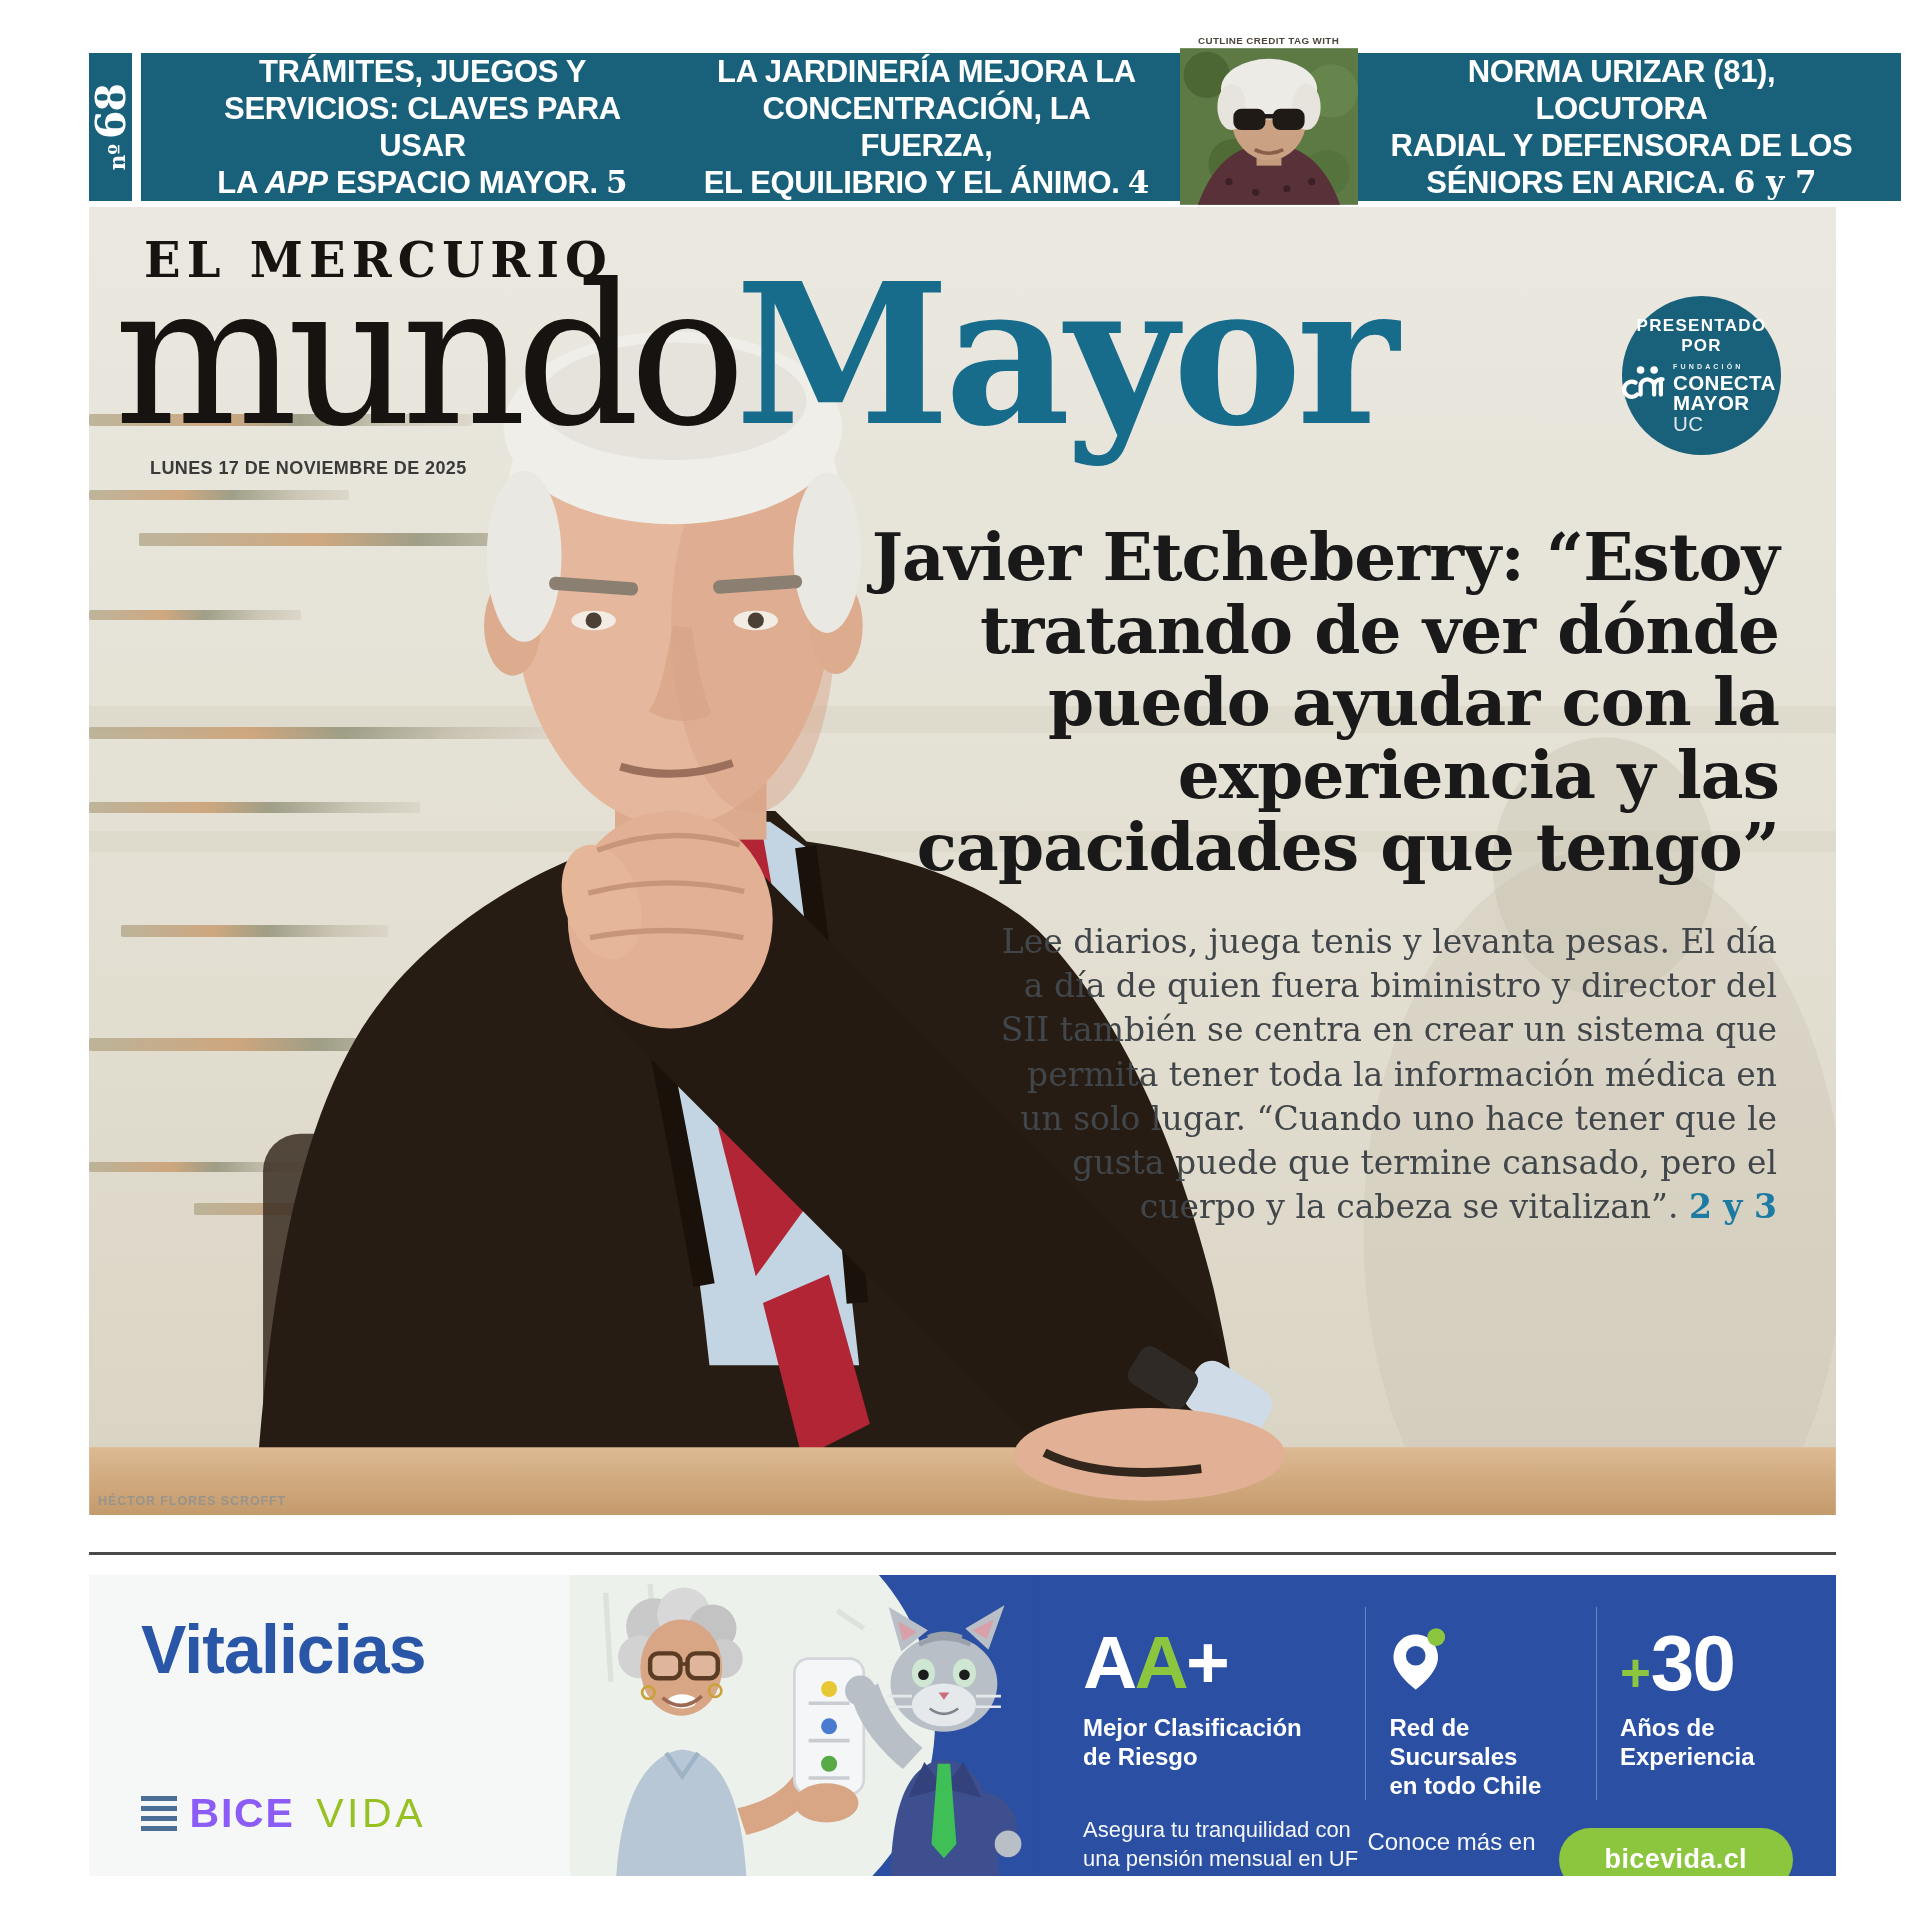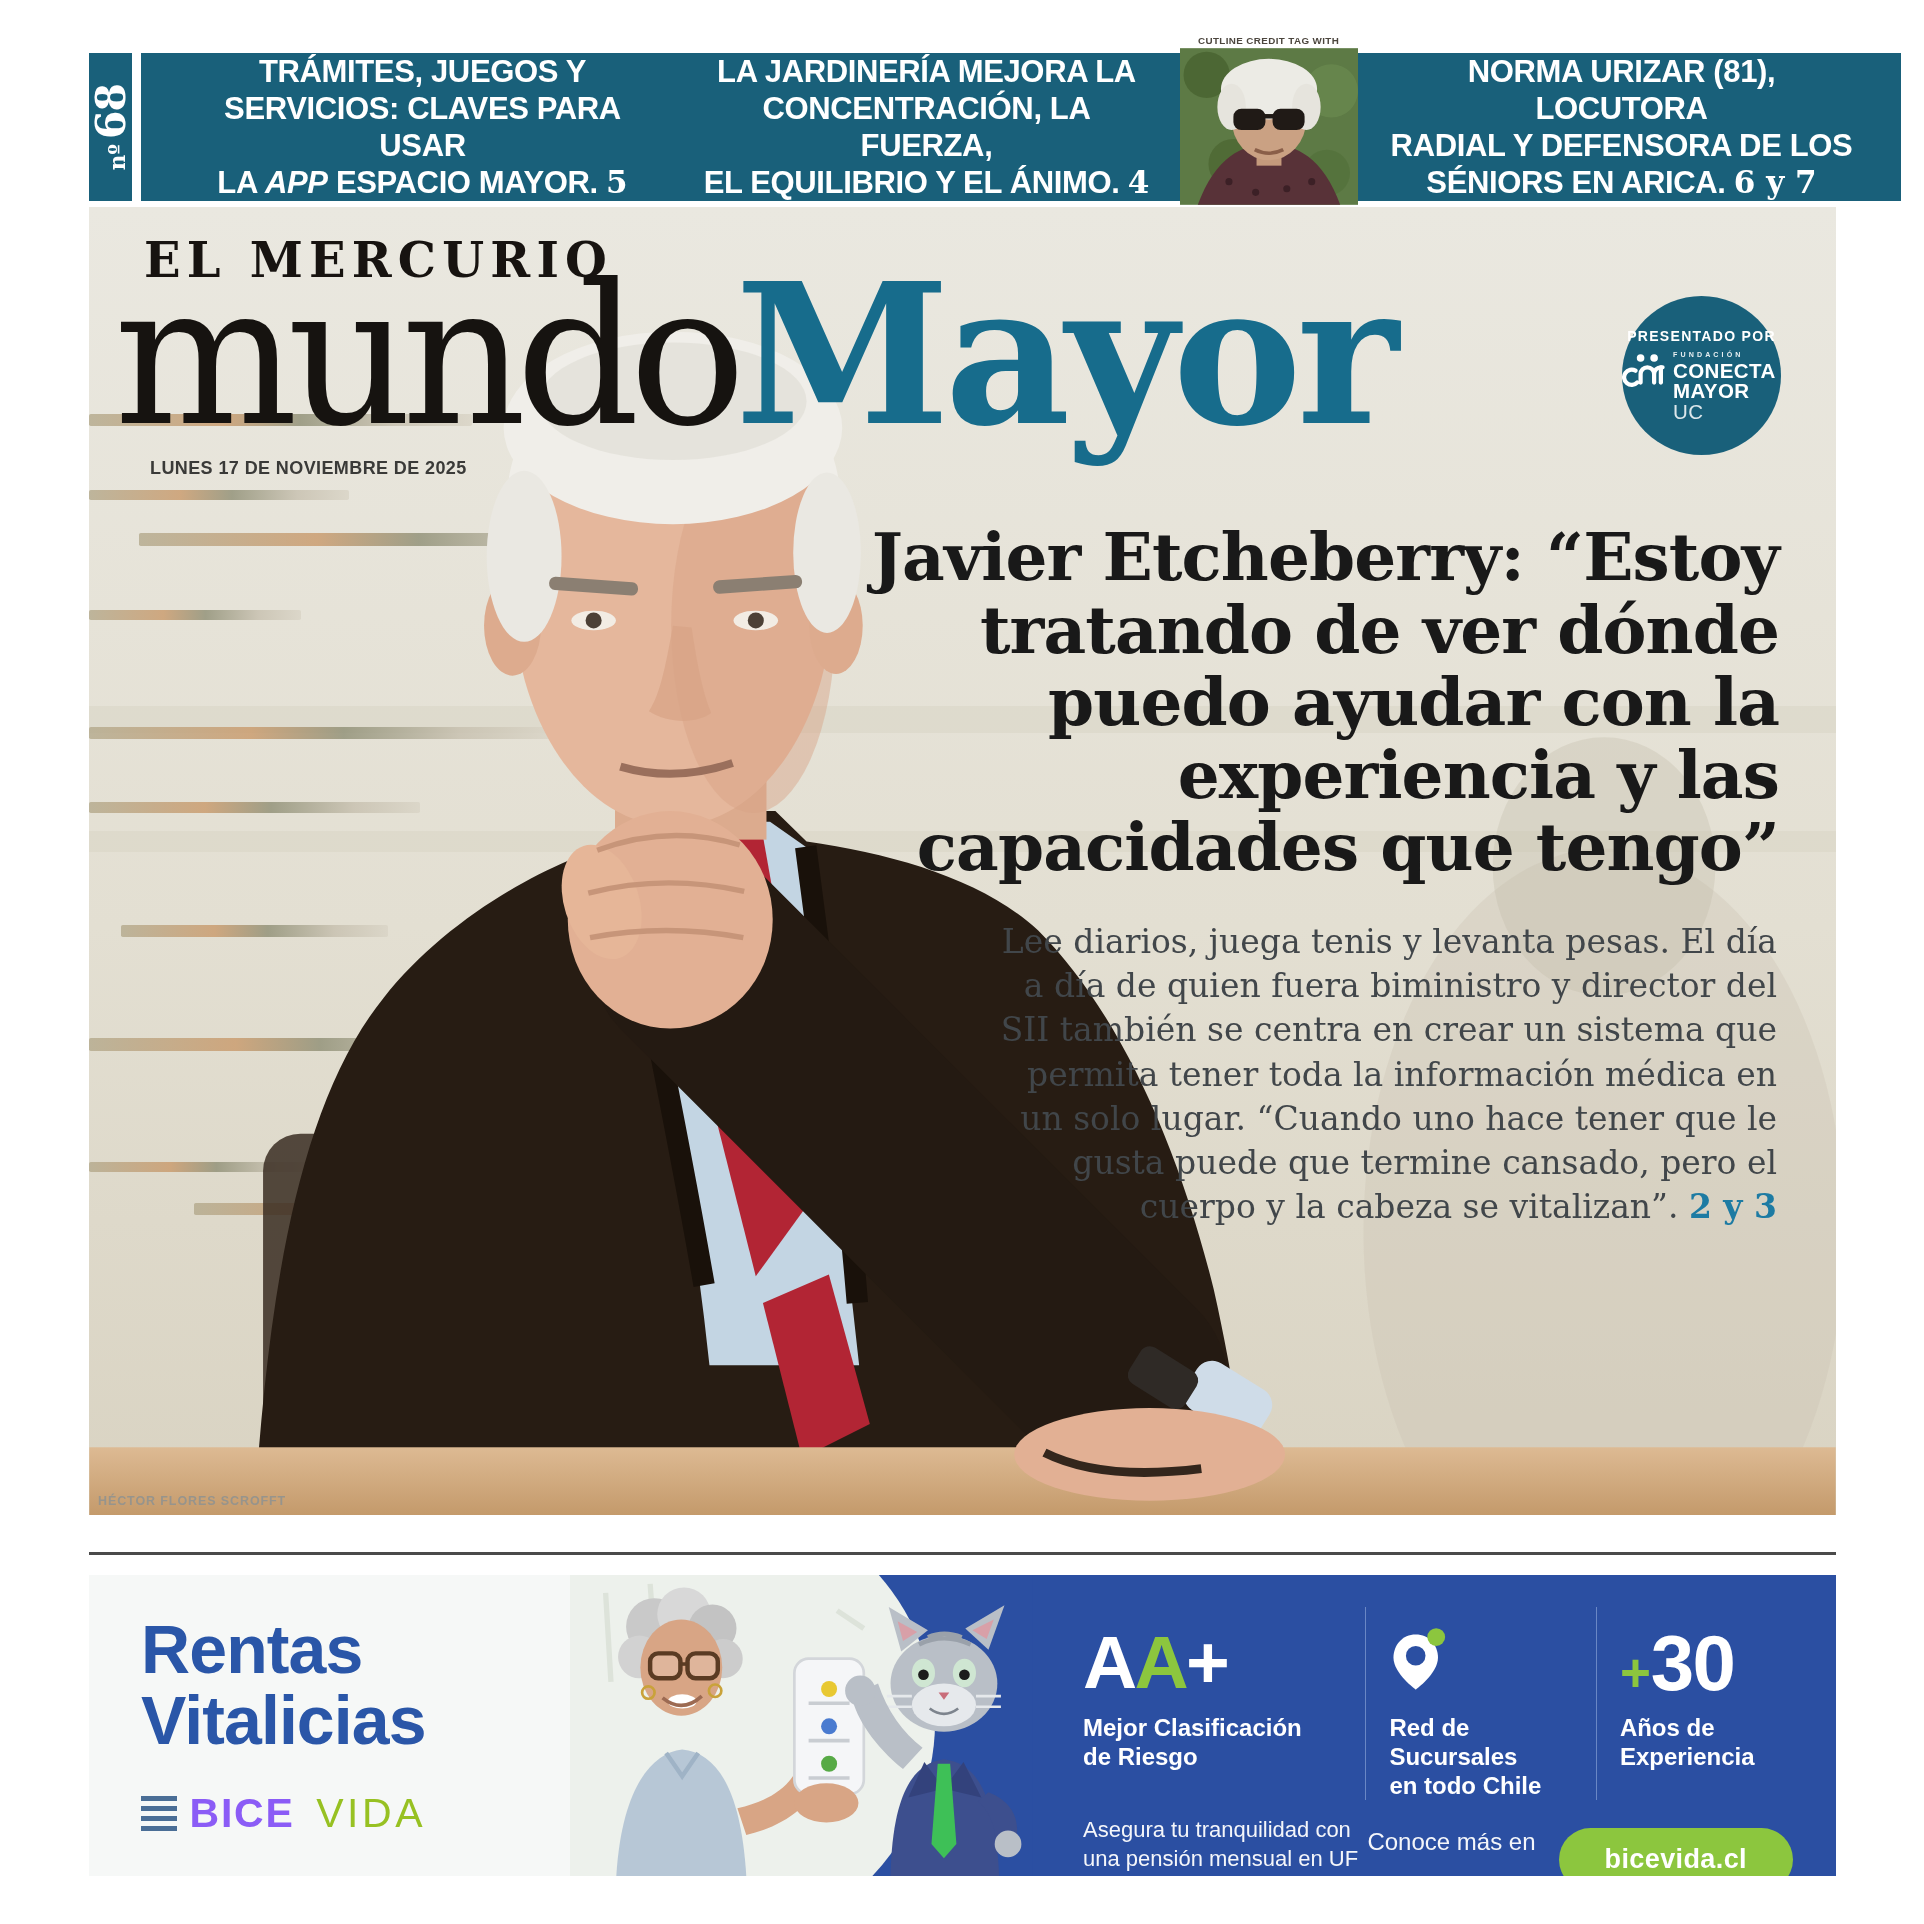--- a/index.html
+++ b/index.html
@@ -40,21 +40,21 @@
   .word-regular{font-family:"DejaVu Serif",serif;font-weight:normal;color:#161310;
                 font-size:194px;letter-spacing:-10.7px;}
   .word-bold{font-family:"DejaVu Serif",serif;font-weight:bold;color:#176c8c;
              font-size:194px;letter-spacing:-5.3px;}
   .cover-date{margin-top:5.3px;margin-left:36px;font-size:18px;font-weight:bold;color:#3a3a38;
               letter-spacing:0.4px;}
 
   .logo-circle{position:absolute;right:55px;top:89px;width:159px;height:159px;border-radius:50%;
                background:#19607a;color:#fff;display:flex;flex-direction:column;align-items:center;
                justify-content:center;text-align:center;}
-  .logo-presented{font-size:14px;font-weight:bold;letter-spacing:1.3px;margin-bottom:7.1px;}
+  .logo-presented{font-size:17px;font-weight:bold;letter-spacing:1.3px;margin-bottom:7.1px;}
   .logo-row{display:flex;gap:7.1px;}
   .logo-col{text-align:left;}
   .logo-foundation{font-size:7.1px;letter-spacing:3.1px;font-weight:bold;opacity:.9;margin-bottom:1.8px;}
   .logo-name{font-size:20.5px;font-weight:bold;line-height:1.02;letter-spacing:0.4px;}
   .logo-uc{font-weight:normal;opacity:.85;}
 
   .headline{position:absolute;right:57px;top:314px;text-align:right;
             font-family:"DejaVu Serif",serif;font-weight:bold;color:#191919;
             font-size:66px;line-height:1.1;letter-spacing:-0.9px;}
   .headline div{white-space:nowrap;}
@@ -296,21 +296,20 @@
 
     <div class="credit">HÉCTOR FLORES SCROFFT</div>
   </div>
 
   <div class="rule"></div>
 
   <div class="ad">
 
     <div class="ad-left">
       <div class="ad-headline">
-        <div>Rentas</div>
         <div>Vitalicias</div>
       </div>
       <div class="bice-logo">
         <span class="bice-bars">
             <span></span>
             <span></span>
             <span></span>
             <span></span>
           </span>
         <span class="bice-name">BICE</span>

